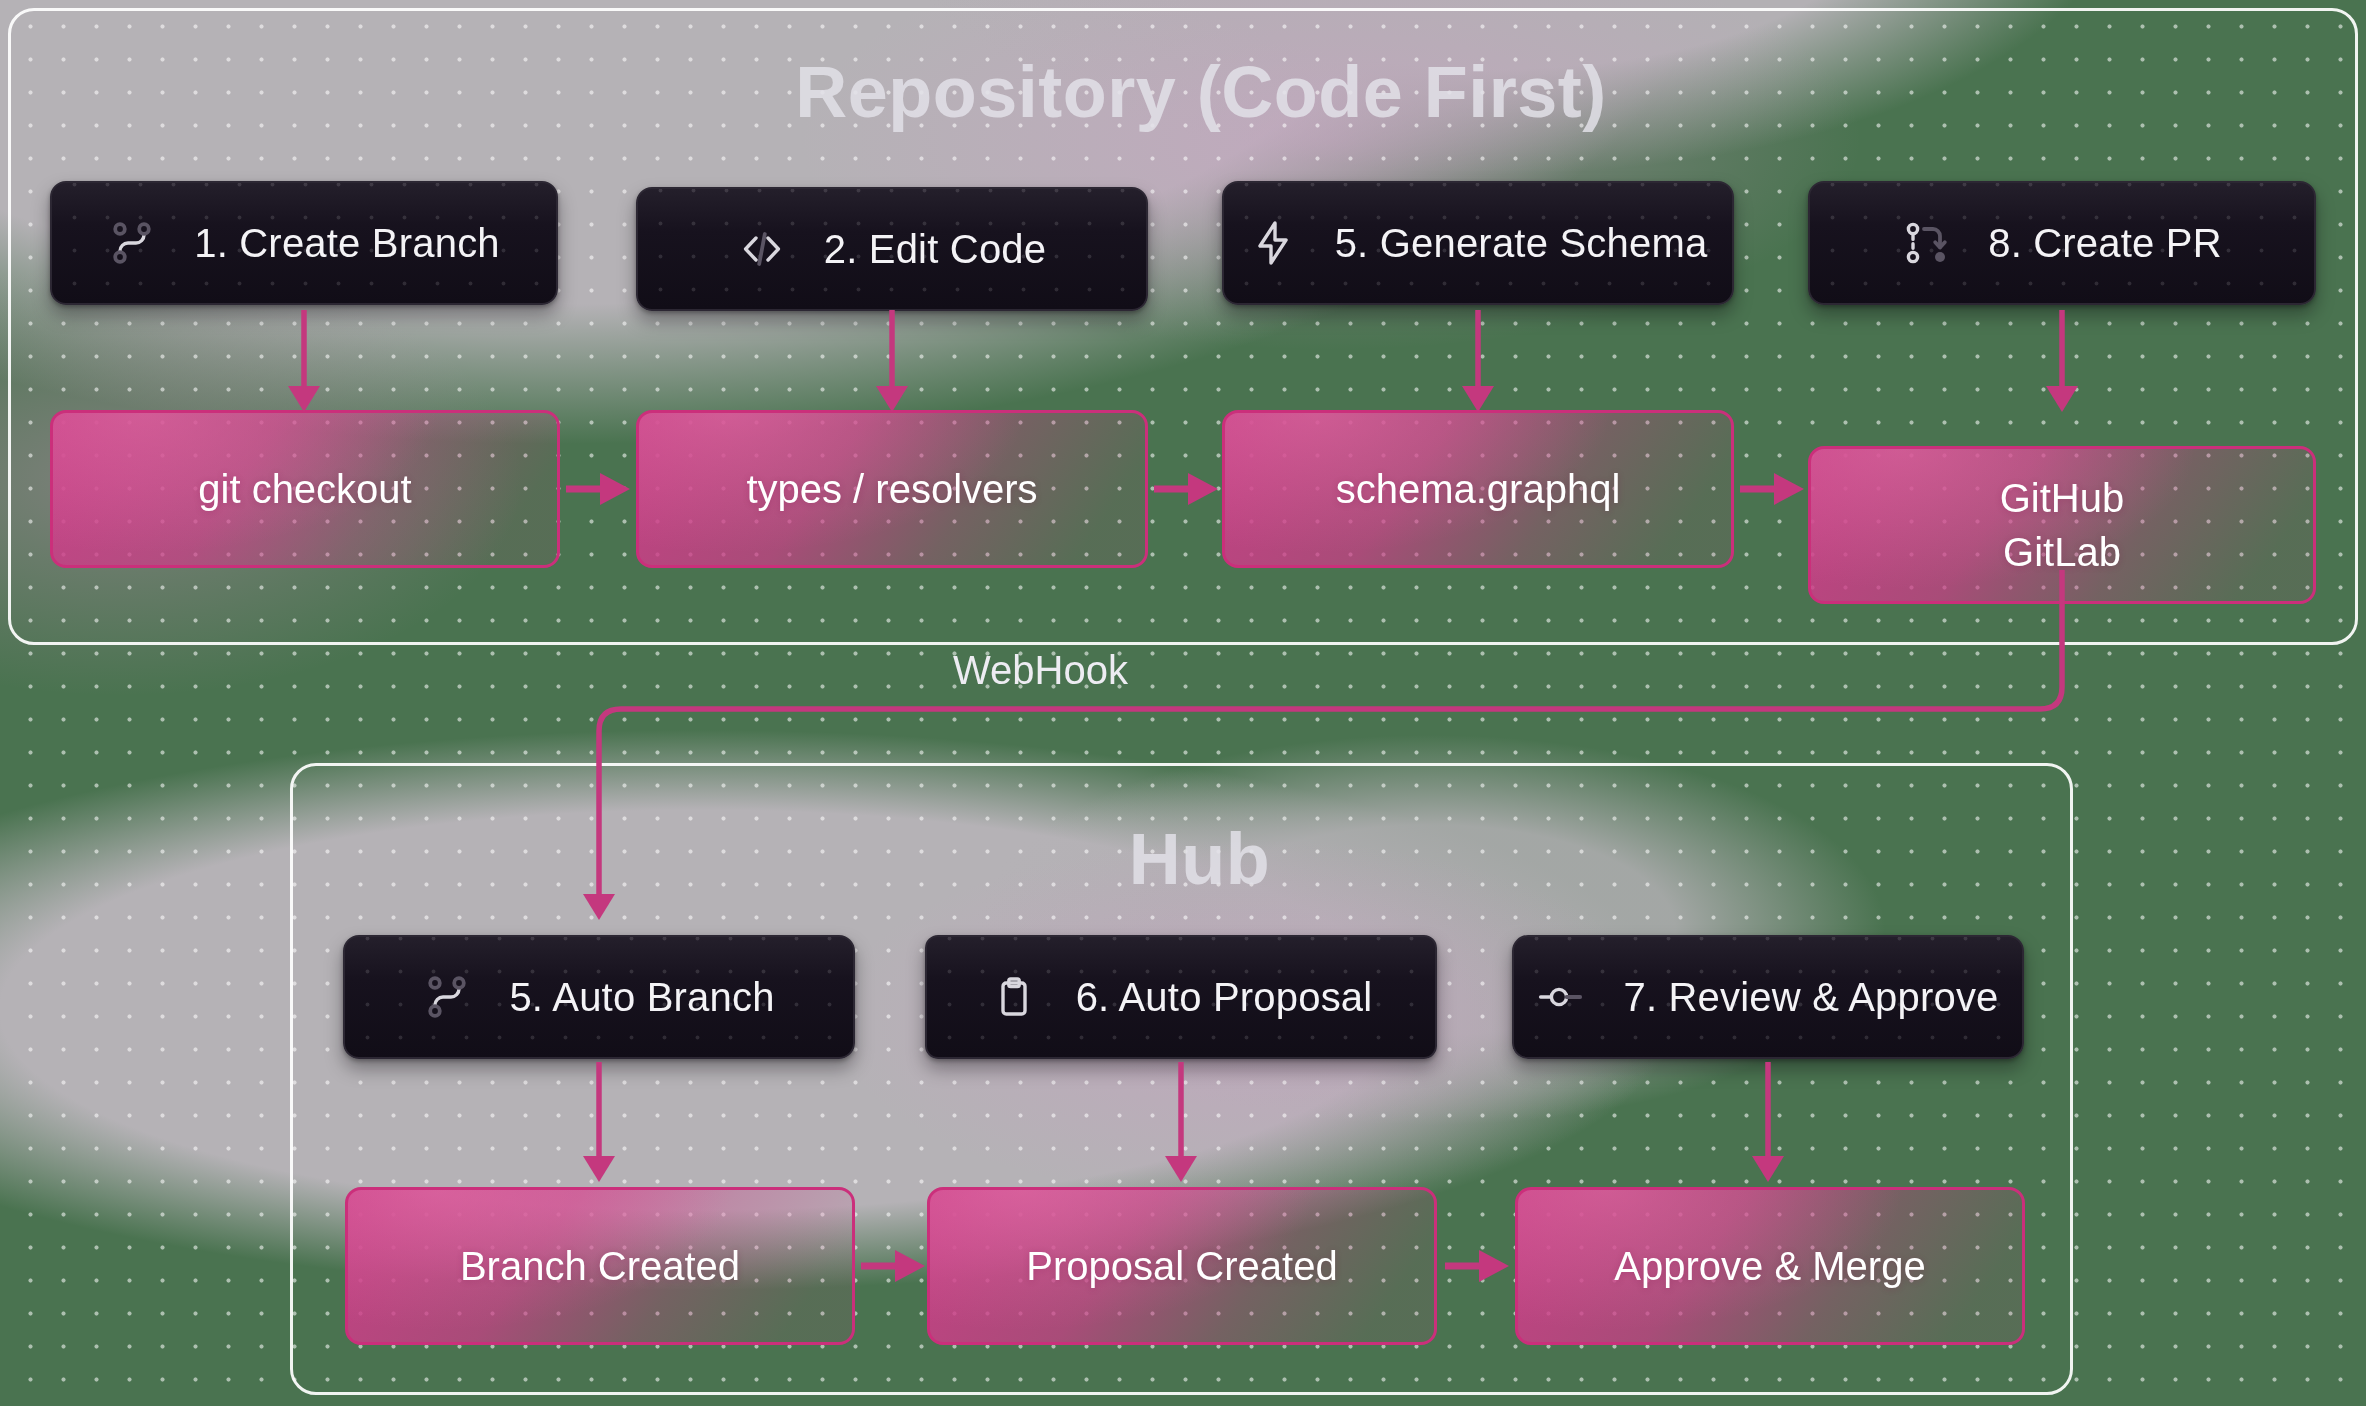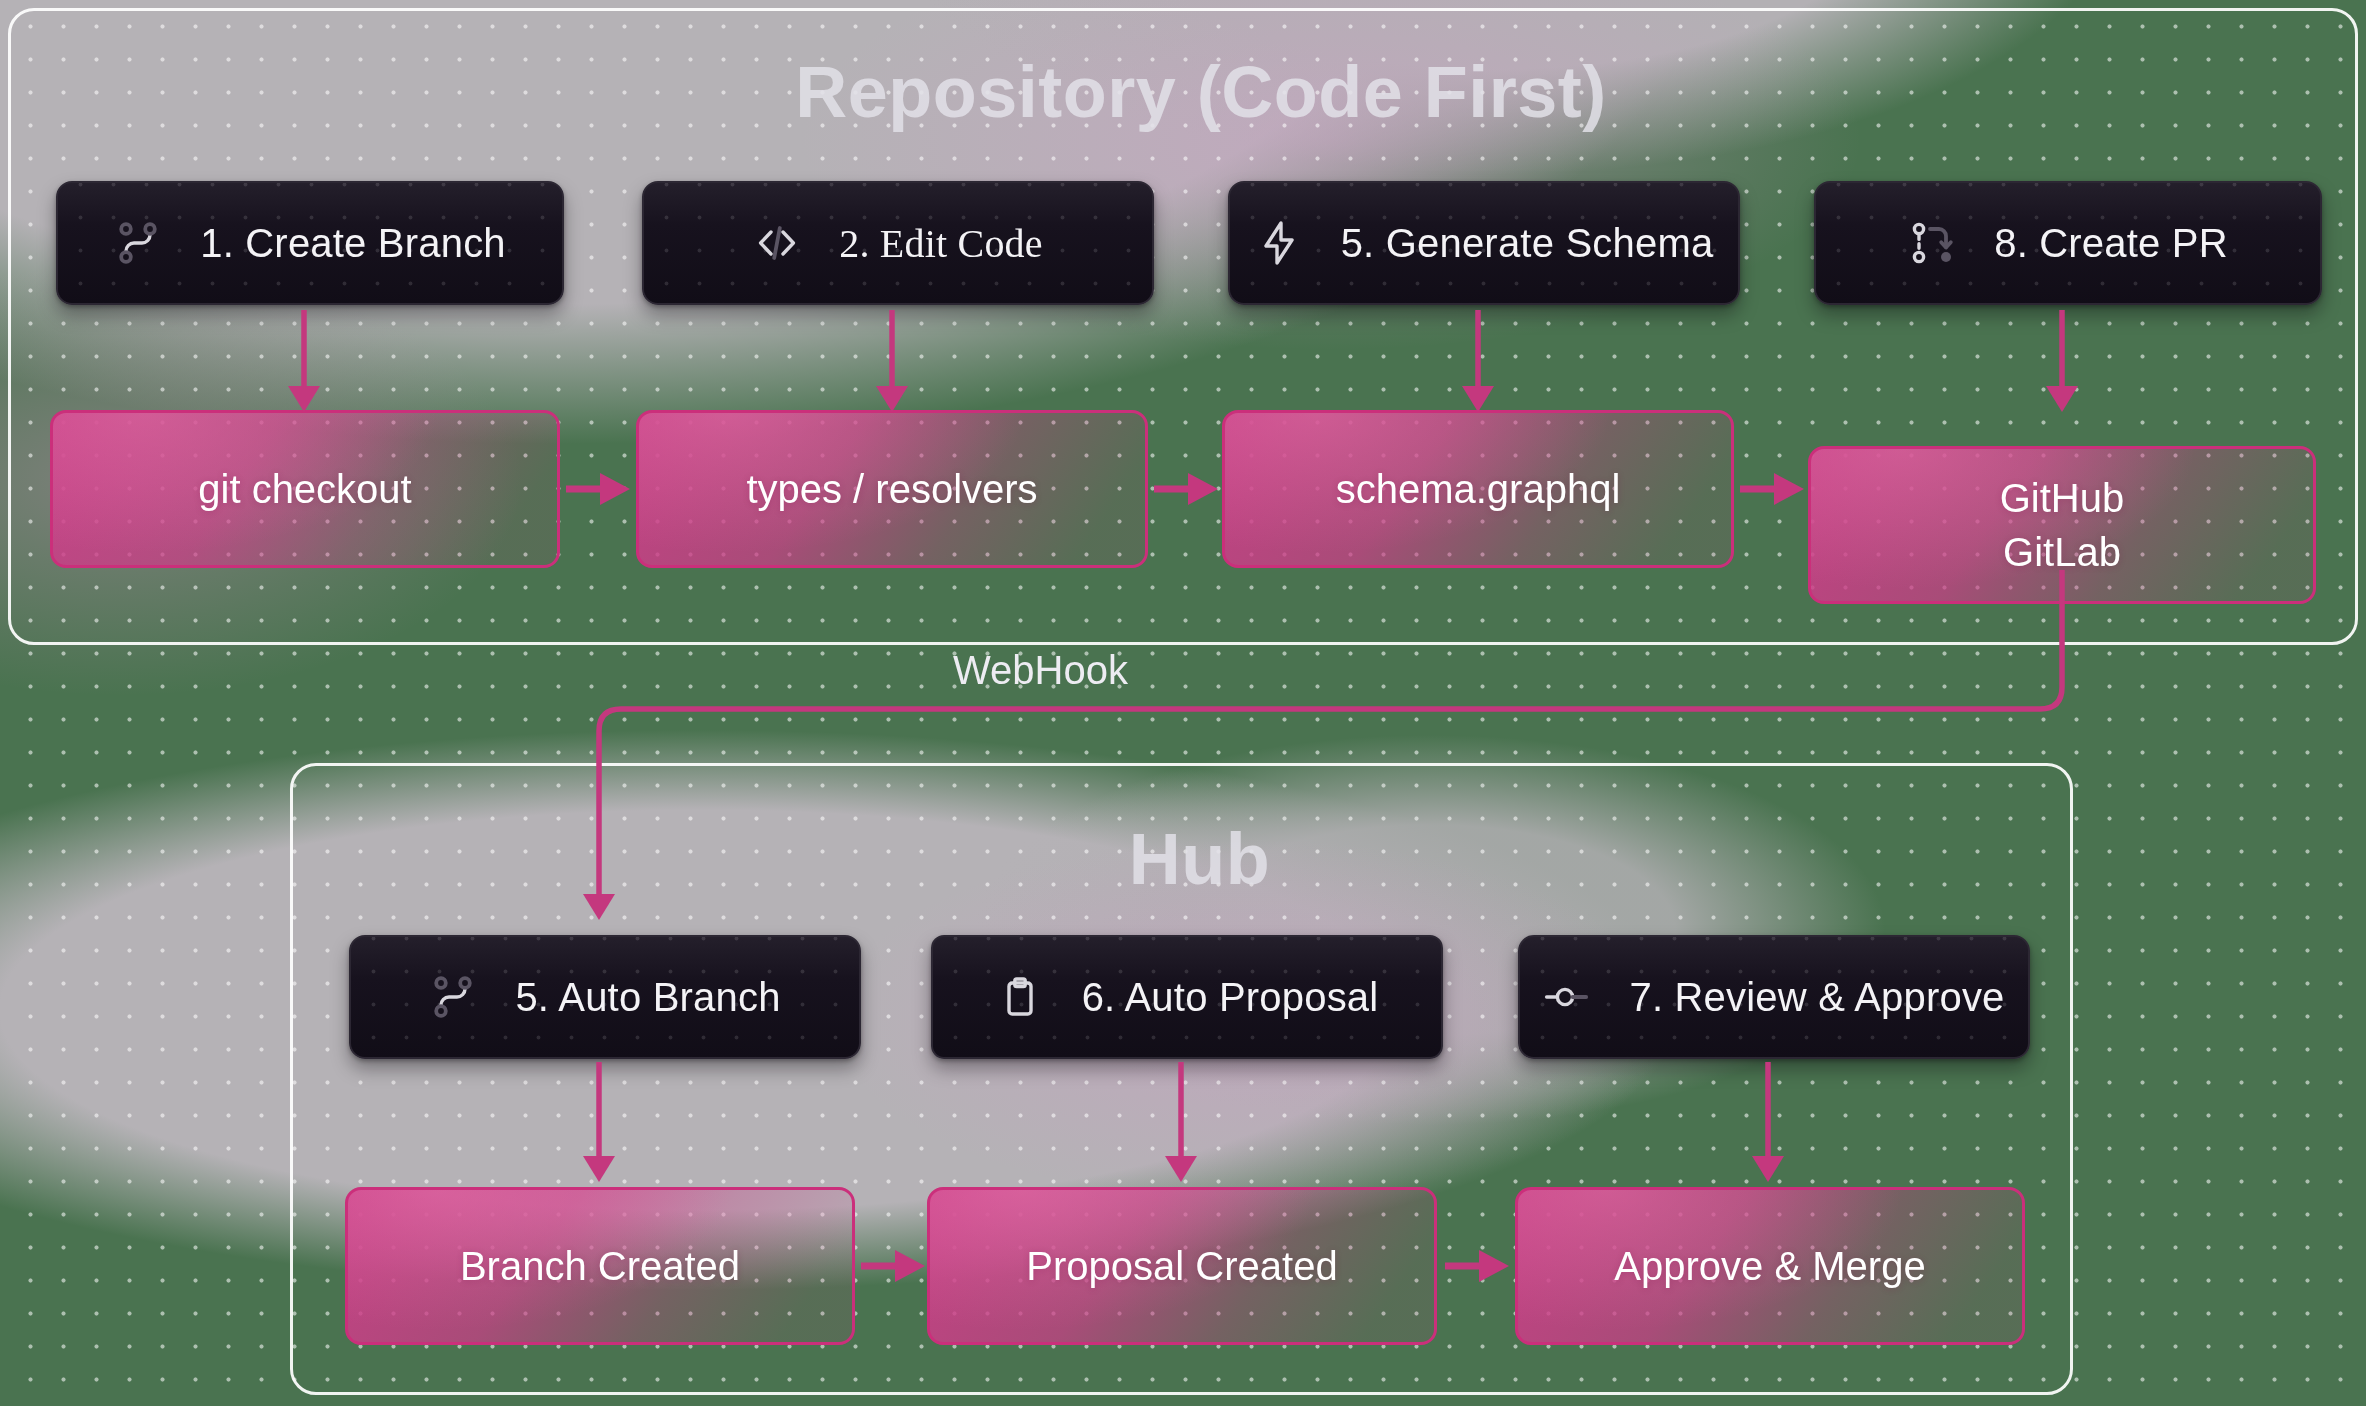--- a/index.html
+++ b/index.html
@@ -41,21 +41,20 @@
   }
   .node{
     position:absolute;height:124px;
     box-sizing:border-box;
     border-radius:16px;
     background:linear-gradient(180deg,#241f2b 0%,#17121e 35%,#110d17 100%);
     border:2px solid #2c2733;
     box-shadow:0 10px 18px rgba(8,6,12,0.35), 0 2px 4px rgba(0,0,0,0.3);
     display:flex;align-items:center;justify-content:center;
     gap:38px;
-    margin-left:6px;
   }
   .node::before{
     content:"";position:absolute;inset:0;border-radius:14px;
     background-image:radial-gradient(circle, rgba(255,255,255,0.12) 1.6px, rgba(255,255,255,0) 2.3px);
     background-size:33px 33px;background-position:6px 18px;
   }
   .node .nicon{display:flex;align-items:center;position:relative;z-index:1;}
   .node .nicon svg{width:48px;height:48px;}
   .node .nlabel{
     position:relative;z-index:1;
@@ -102,21 +101,21 @@
     <svg viewBox="0 0 24 24">
       <path class="ic-lt" d="M18 7.5 V8 a4 4 0 0 1 -4 4 H10 a4 4 0 0 0 -4 4 v0.5"></path>
       <circle class="ic-dk" cx="6" cy="5" r="2.4"></circle>
       <circle class="ic-dk" cx="18" cy="5" r="2.4"></circle>
       <circle class="ic-dk" cx="6" cy="19" r="2.4"></circle>
     </svg>
   </span>
   <span class="nlabel">1. Create Branch</span>
 </div>
 
-<div class="node" style="left:636px;top:181px;width:512px;font-family:Liberation Serif, serif;">
+<div class="node" style="left:636px;top:187px;width:512px;">
   <span class="nicon">
     <svg viewBox="0 0 24 24">
       <polyline class="ic-lt" points="9,6.5 3.8,12 9,17.5"></polyline>
       <polyline class="ic-lt" points="15,6.5 20.2,12 15,17.5"></polyline>
       <line class="ic-dk" x1="13.4" y1="4.5" x2="10.6" y2="19.5"></line>
     </svg>
   </span>
   <span class="nlabel">2. Edit Code</span>
 </div>
 

